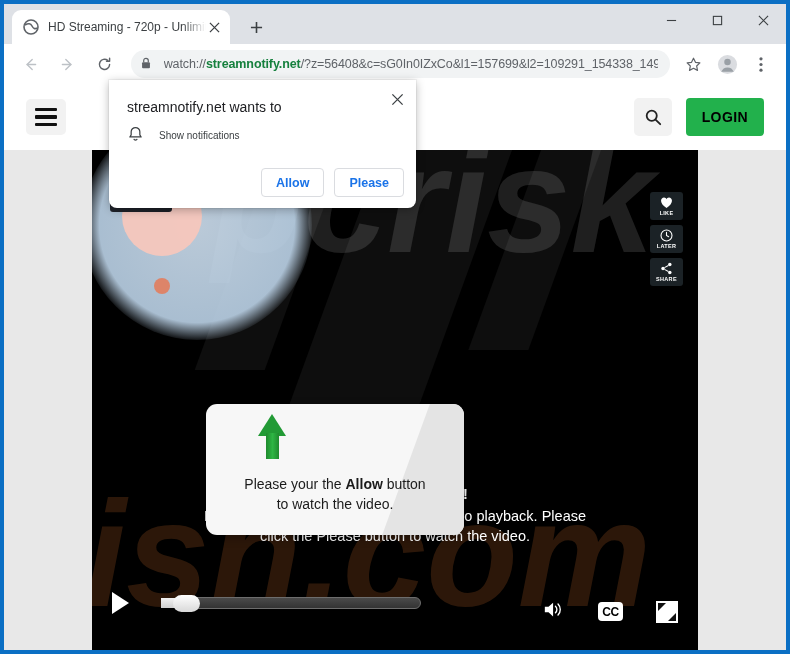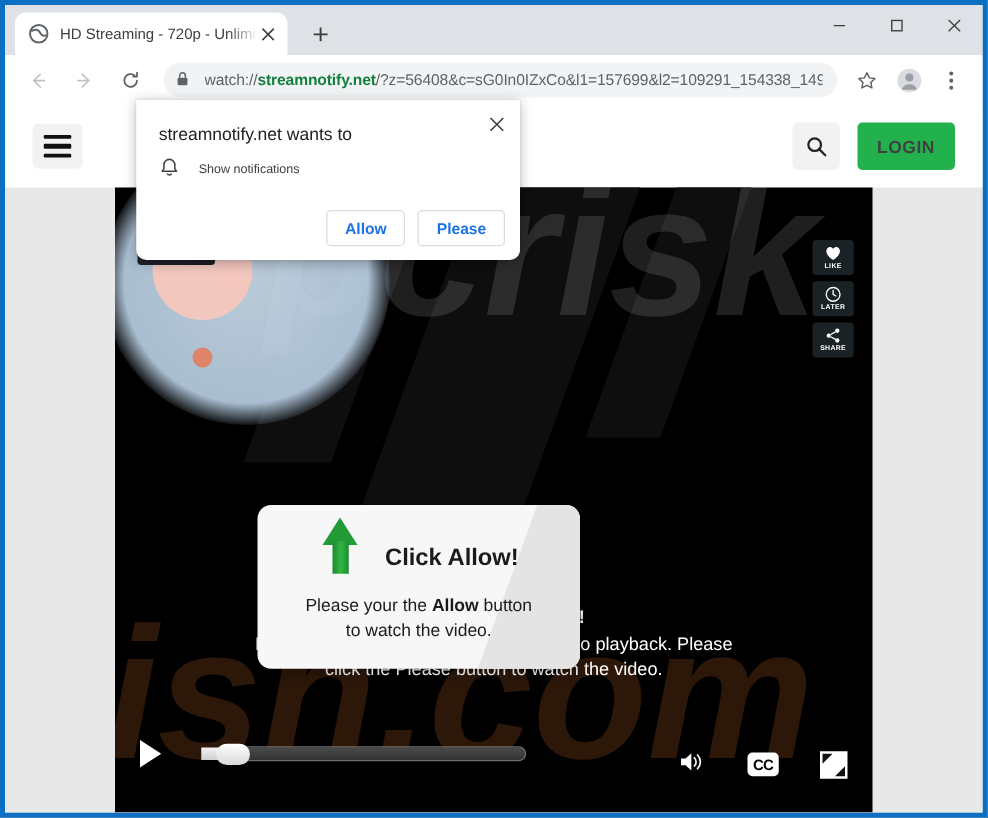--- a/index.html
+++ b/index.html
@@ -104,21 +104,21 @@
     gap: 4px;
   }
   .hamburger i { display: block; width: 22px; height: 3.5px; background: #111; border-radius: 1px; }
   .navspacer { flex: 1 1 auto; }
   .searchbtn {
     width: 38px; height: 38px; background: #f2f2f2; border-radius: 5px;
     display: flex; align-items: center; justify-content: center;
     color: #222; margin-right: 14px;
   }
   .loginbtn {
-    height: 38px; min-width: 74px; background: #22b14c; color: #404040;
+    height: 38px; min-width: 74px; background: #22b14c; color: #000000;
     border: none; border-radius: 4px;
     font-family: "Liberation Sans", sans-serif;
     font-size: 14px; font-weight: 700; letter-spacing: 0.4px;
     padding: 0 16px; cursor: pointer;
   }
   
   .stage {
     position: absolute; left: 88px; top: 66px; right: 88px; bottom: 0;
     background: #000; overflow: hidden;
   }
@@ -490,21 +490,20 @@
         </div>
       </div>
 
       <div class="allowcard">
         <span class="ac-slant"></span>
         <div class="ac-row">
           <span class="uparrow">
             <span class="head"></span>
               <span class="shaft"></span>
           </span>
-          <span class="ac-title">Click Allow!</span>
         </div>
         <div class="ac-body">
           <span>Please your the </span><b>Allow</b><span> button</span><br>
           <span>to watch the video.</span>
         </div>
       </div>
 
     </div>
   </div>
 

